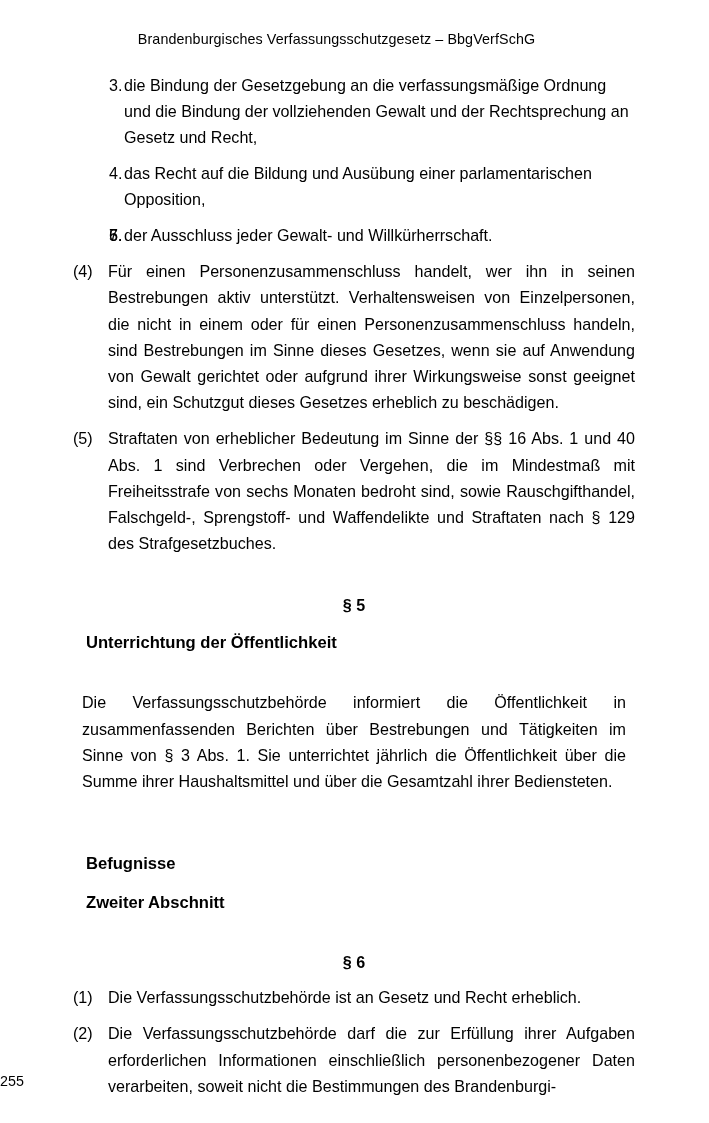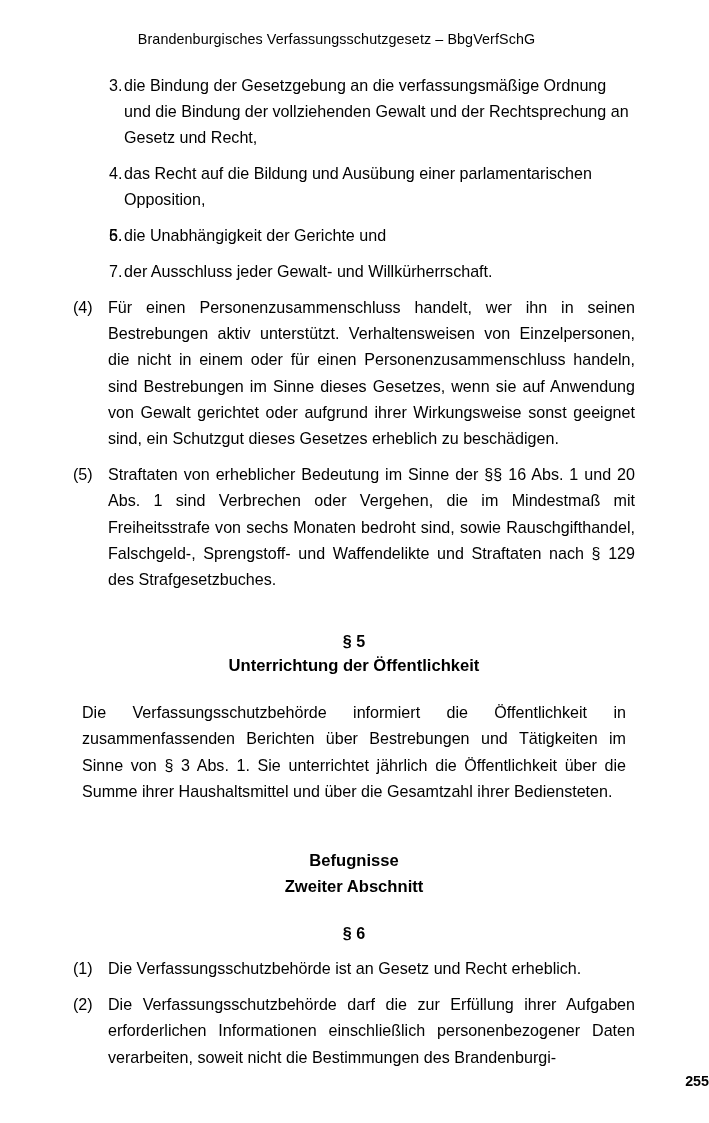--- a/index.html
+++ b/index.html
@@ -98,42 +98,41 @@
     font-weight: bold;
     font-size: 16.1px;
     line-height: 24px;
     text-align: center;
     margin: 0;
   }
   .heading-title {
     font-weight: bold;
     font-size: 16.6px;
     line-height: 26px;
-    text-align: center;
-    margin: 0;
+    text-align: left;
+    margin: 13px;
   }
 
   
   .gap-numlist-to-absatz { height: 10px; }
   .gap-before-s5   { height: 27px; }
   .gap-s5-to-body  { height: 11px; }
   .gap-before-abs2 { height: 35px; }
   .gap-abs2-to-s6  { height: 21px; }
   .gap-s6-to-body  { height: 10px; }
 
   
   .folio {
     position: absolute;
     top: 1072px;
     left: 0;
     width: 709px;
-    text-align: right;
+    text-align: left;
     font-size: 14.3px;
     line-height: 18px;
-    font-weight: bold;
   }
 </style>
 </head>
 <body>
 
 <div class="page">
 
   <div class="running-head">Brandenburgisches Verfassungsschutzgesetz – BbgVerfSchG</div>
 
   <div class="column">
@@ -145,38 +144,37 @@
       </li>
       <li>
         <span class="marker">4.</span>
         <span>das Recht auf die Bildung und Ausübung einer parlamentarischen Opposition,</span>
       </li>
       <li>
         <span class="marker">5.</span>
       </li>
       <li>
         <span class="marker">6.</span>
-        <span>die Unabhängigkeit der Gerichte und</span>
       </li>
       <li>
         <span class="marker">7.</span>
         <span>der Ausschluss jeder Gewalt- und Willkürherrschaft.</span>
       </li>
     </ul>
 
     <div class="gap-numlist-to-absatz"></div>
 
     <div class="absatz">
       <span class="marker">(4)</span>
       <span>Für einen Personenzusammenschluss handelt, wer ihn in seinen Bestrebungen aktiv unterstützt. Verhaltensweisen von Einzelpersonen, die nicht in einem oder für einen Personenzusammenschluss handeln, sind Bestrebungen im Sinne dieses Gesetzes, wenn sie auf Anwendung von Gewalt gerichtet oder aufgrund ihrer Wirkungsweise sonst geeignet sind, ein Schutzgut dieses Gesetzes erheblich zu beschädigen.</span>
     </div>
 
     <div class="absatz">
       <span class="marker">(5)</span>
-      <span>Straftaten von erheblicher Bedeutung im Sinne der §§ 16 Abs. 1 und 20 Abs. 1 sind Verbrechen oder Vergehen, die im Mindestmaß mit Freiheitsstrafe von sechs Monaten bedroht sind, sowie Rauschgifthandel, Falschgeld-, Sprengstoff- und Waffendelikte und Straftaten nach § 129 des Strafgesetzbuches.</span>
+      <span>Straftaten von erheblicher Bedeutung im Sinne der §§ 16 Abs. 1 und 40 Abs. 1 sind Verbrechen oder Vergehen, die im Mindestmaß mit Freiheitsstrafe von sechs Monaten bedroht sind, sowie Rauschgifthandel, Falschgeld-, Sprengstoff- und Waffendelikte und Straftaten nach § 129 des Strafgesetzbuches.</span>
     </div>
 
     <div class="gap-before-s5"></div>
 
     <div class="heading-block">
       <div class="heading-sec">§ 5</div>
       <div class="heading-title">Unterrichtung der Öffentlichkeit</div>
     </div>
 
     <div class="gap-s5-to-body"></div>

